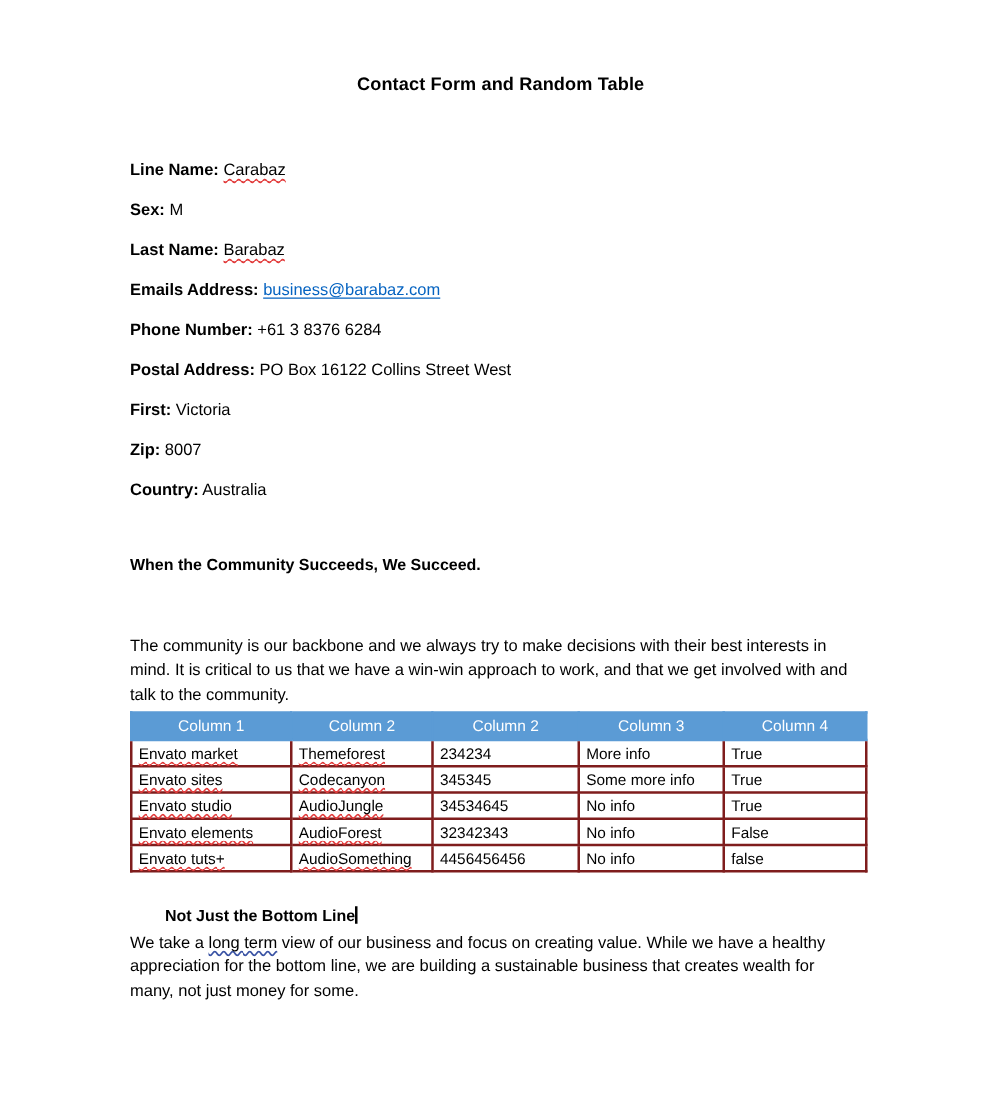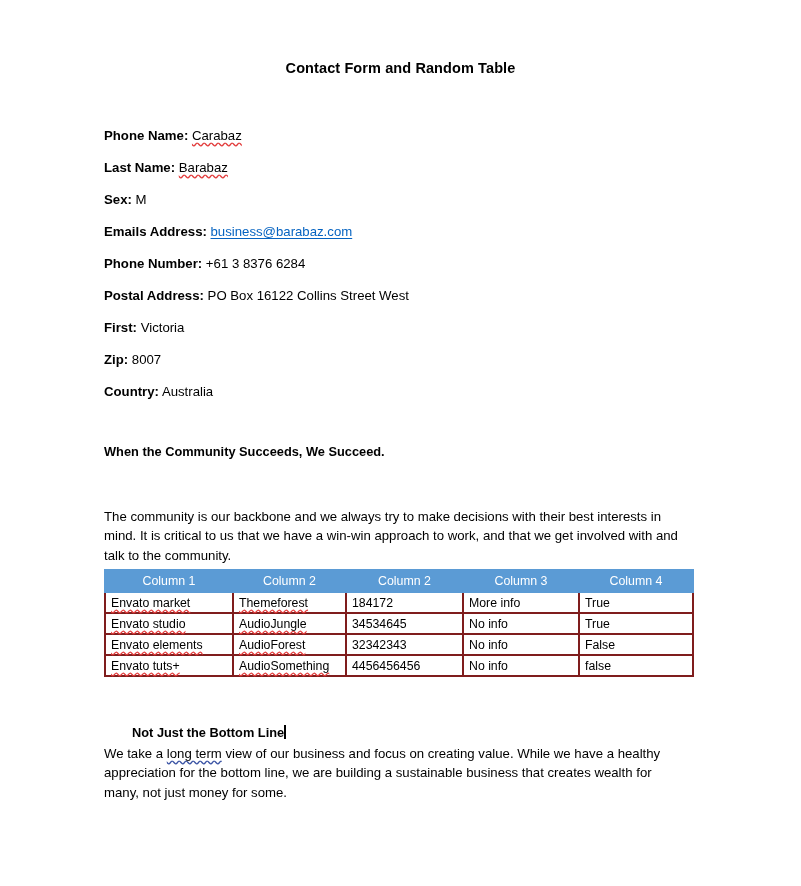--- a/index.html
+++ b/index.html
@@ -149,23 +149,23 @@
   col.c5 { width: 114px; }
 </style>
 </head>
 <body>
 
 <div class="page">
 
   <div class="doc-title">Contact Form and Random Table</div>
 
   <div class="form-block">
-      <div class="form-row"><span class="form-label">Phone Name:</span> <span class="form-value sp">Carabaz</span></div>
+      <div class="form-row"><span class="form-label">Line Name:</span> <span class="form-value sp">Carabaz</span></div>
+      <div class="form-row"><span class="form-label">Sex:</span> <span class="form-value">M</span></div>
       <div class="form-row"><span class="form-label">Last Name:</span> <span class="form-value sp">Barabaz</span></div>
-      <div class="form-row"><span class="form-label">Sex:</span> <span class="form-value">M</span></div>
       <div class="form-row"><span class="form-label">Emails Address:</span> <a class="maillink" href="#">business@barabaz.com</a></div>
       <div class="form-row"><span class="form-label">Phone Number:</span> <span class="form-value">+61 3 8376 6284</span></div>
       <div class="form-row"><span class="form-label">Postal Address:</span> <span class="form-value">PO Box 16122 Collins Street West</span></div>
       <div class="form-row"><span class="form-label">First:</span> <span class="form-value">Victoria</span></div>
       <div class="form-row"><span class="form-label">Zip:</span> <span class="form-value">8007</span></div>
       <div class="form-row"><span class="form-label">Country:</span> <span class="form-value">Australia</span></div>
     </div>
 
   <div class="sec-heading" id="community-heading">When the Community Succeeds, We Succeed.</div>
   <div class="sec-para" id="community-para">The community is our backbone and we always try to make decisions with their best interests in mind. It is critical to us that we have a win-win approach to work, and that we get involved with and talk to the community.</div>
@@ -185,22 +185,29 @@
             <th>Column 2</th>
             <th>Column 2</th>
             <th>Column 3</th>
             <th>Column 4</th>
           </tr>
       </thead>
       <tbody id="tbody-rows">
           <tr>
             <td><span class="sp">Envato market</span></td>
             <td><span class="sp">Themeforest</span></td>
-            <td>184172</td>
+            <td>234234</td>
             <td>More info</td>
+            <td>True</td>
+          </tr>
+          <tr>
+            <td><span class="sp">Envato sites</span></td>
+            <td><span class="sp">Codecanyon</span></td>
+            <td>345345</td>
+            <td>Some more info</td>
             <td>True</td>
           </tr>
           <tr>
             <td><span class="sp">Envato studio</span></td>
             <td><span class="sp">AudioJungle</span></td>
             <td>34534645</td>
             <td>No info</td>
             <td>True</td>
           </tr>
           <tr>

